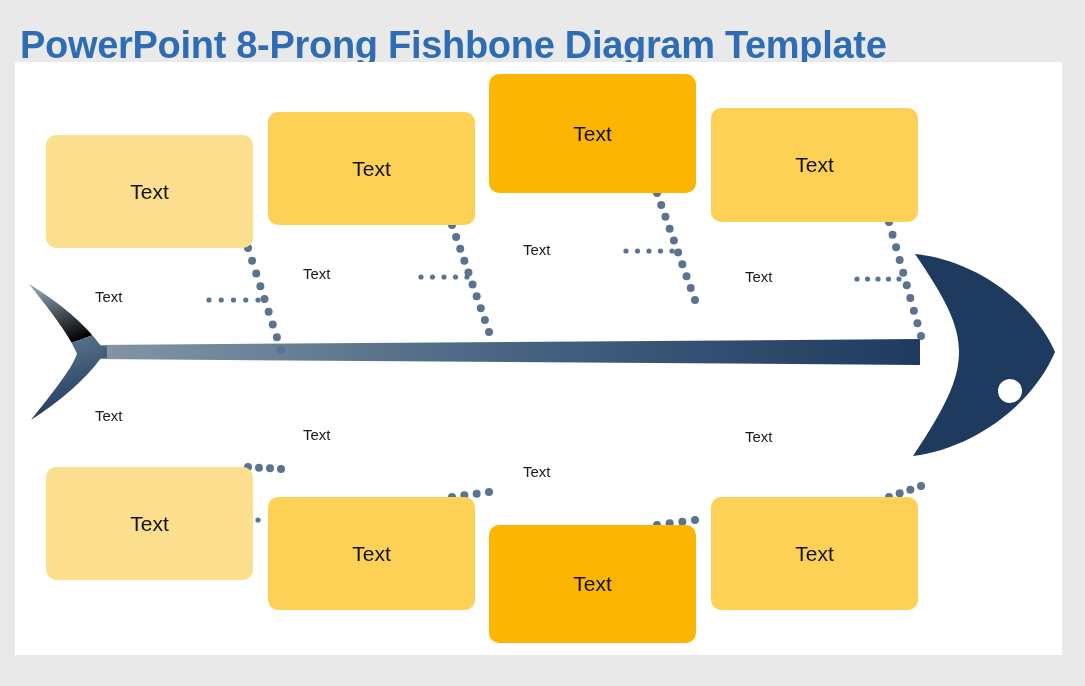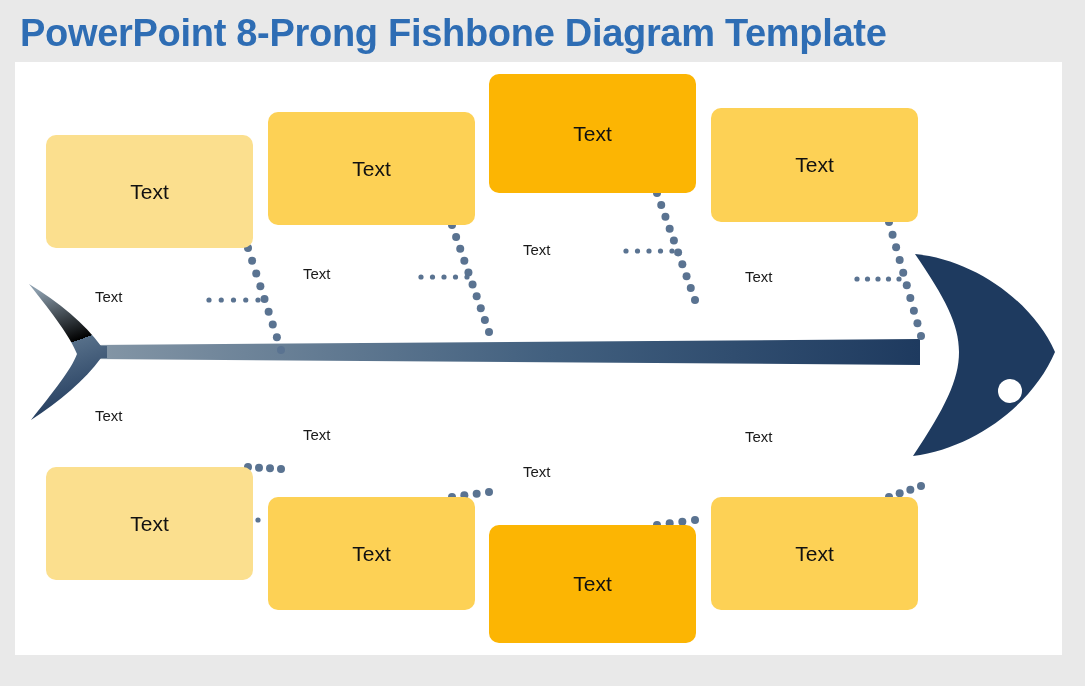--- a/index.html
+++ b/index.html
@@ -11,21 +11,21 @@
     width: 1085px;
     height: 686px;
     background: #e9e9e9;
     font-family: "Liberation Sans", sans-serif;
     overflow: hidden;
     position: relative;
   }
   #page-title {
     position: absolute;
     left: 20px;
-    top: 8px;
+    top: 20px;
     width: 1040px;
     height: 50px;
     font-size: 38px;
     font-weight: bold;
     color: #2e6db4;
     letter-spacing: -0.3px;
     line-height: 50px;
     white-space: nowrap;
     user-select: none;
   }

